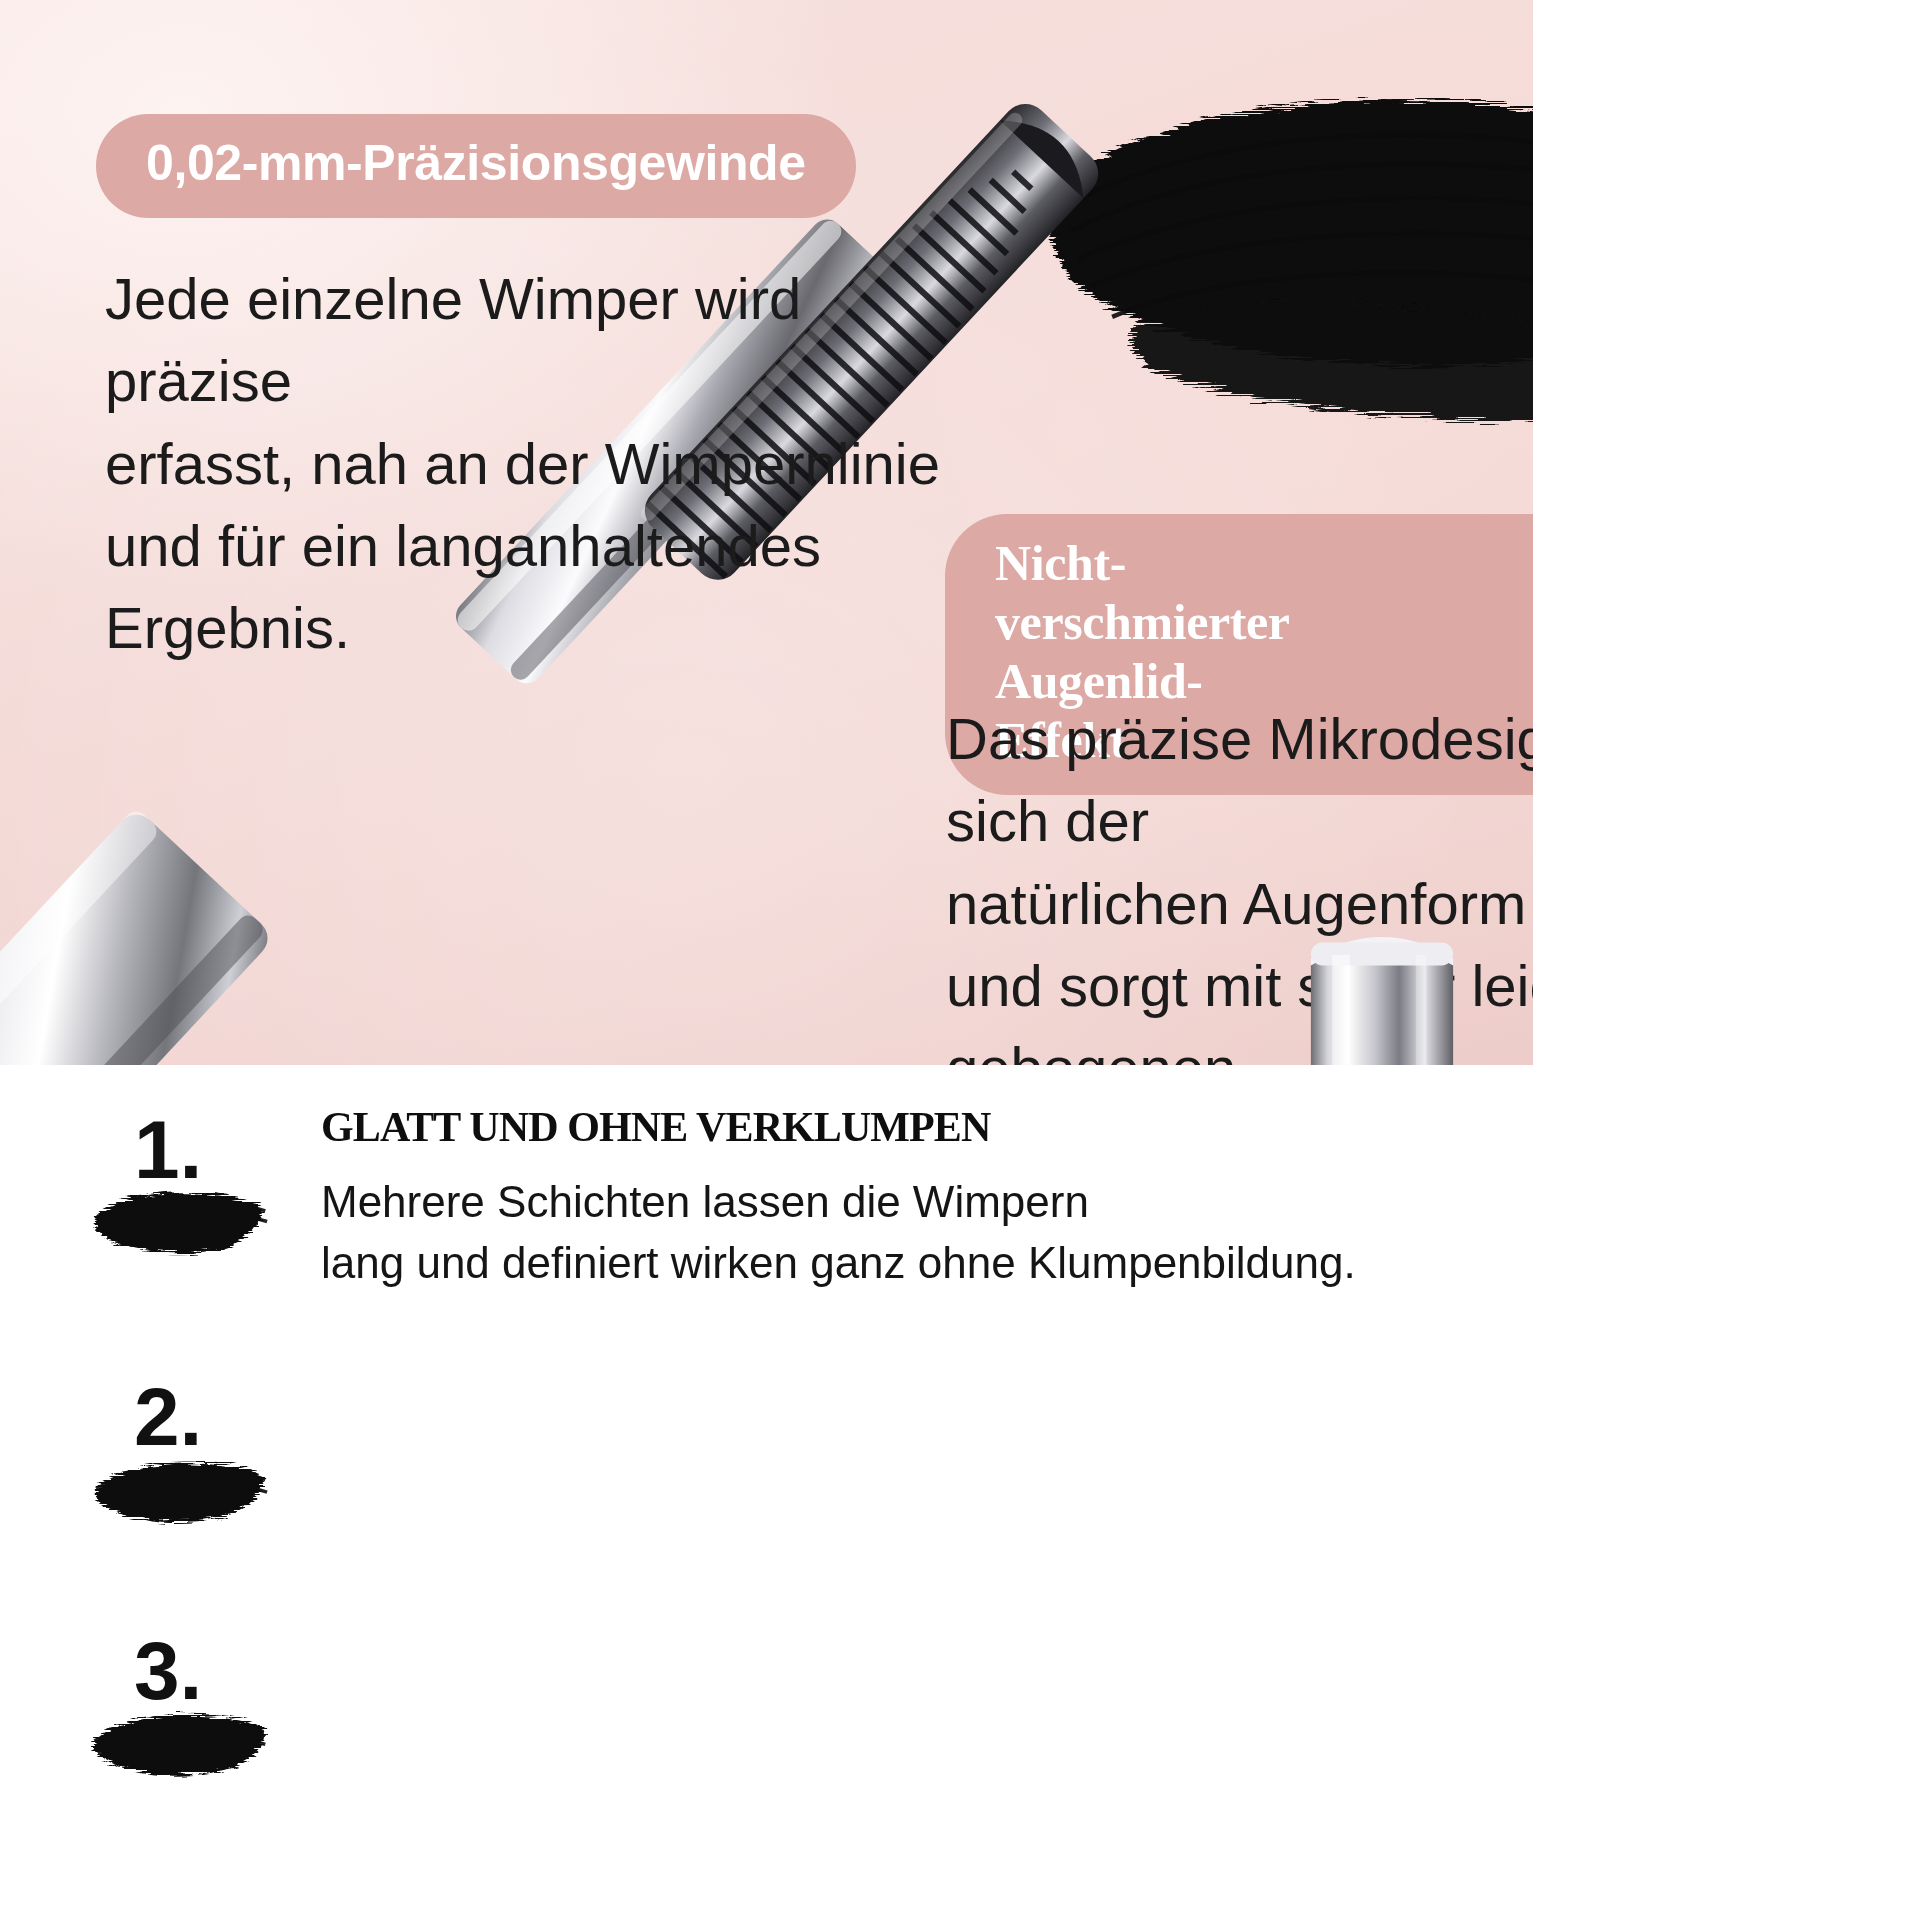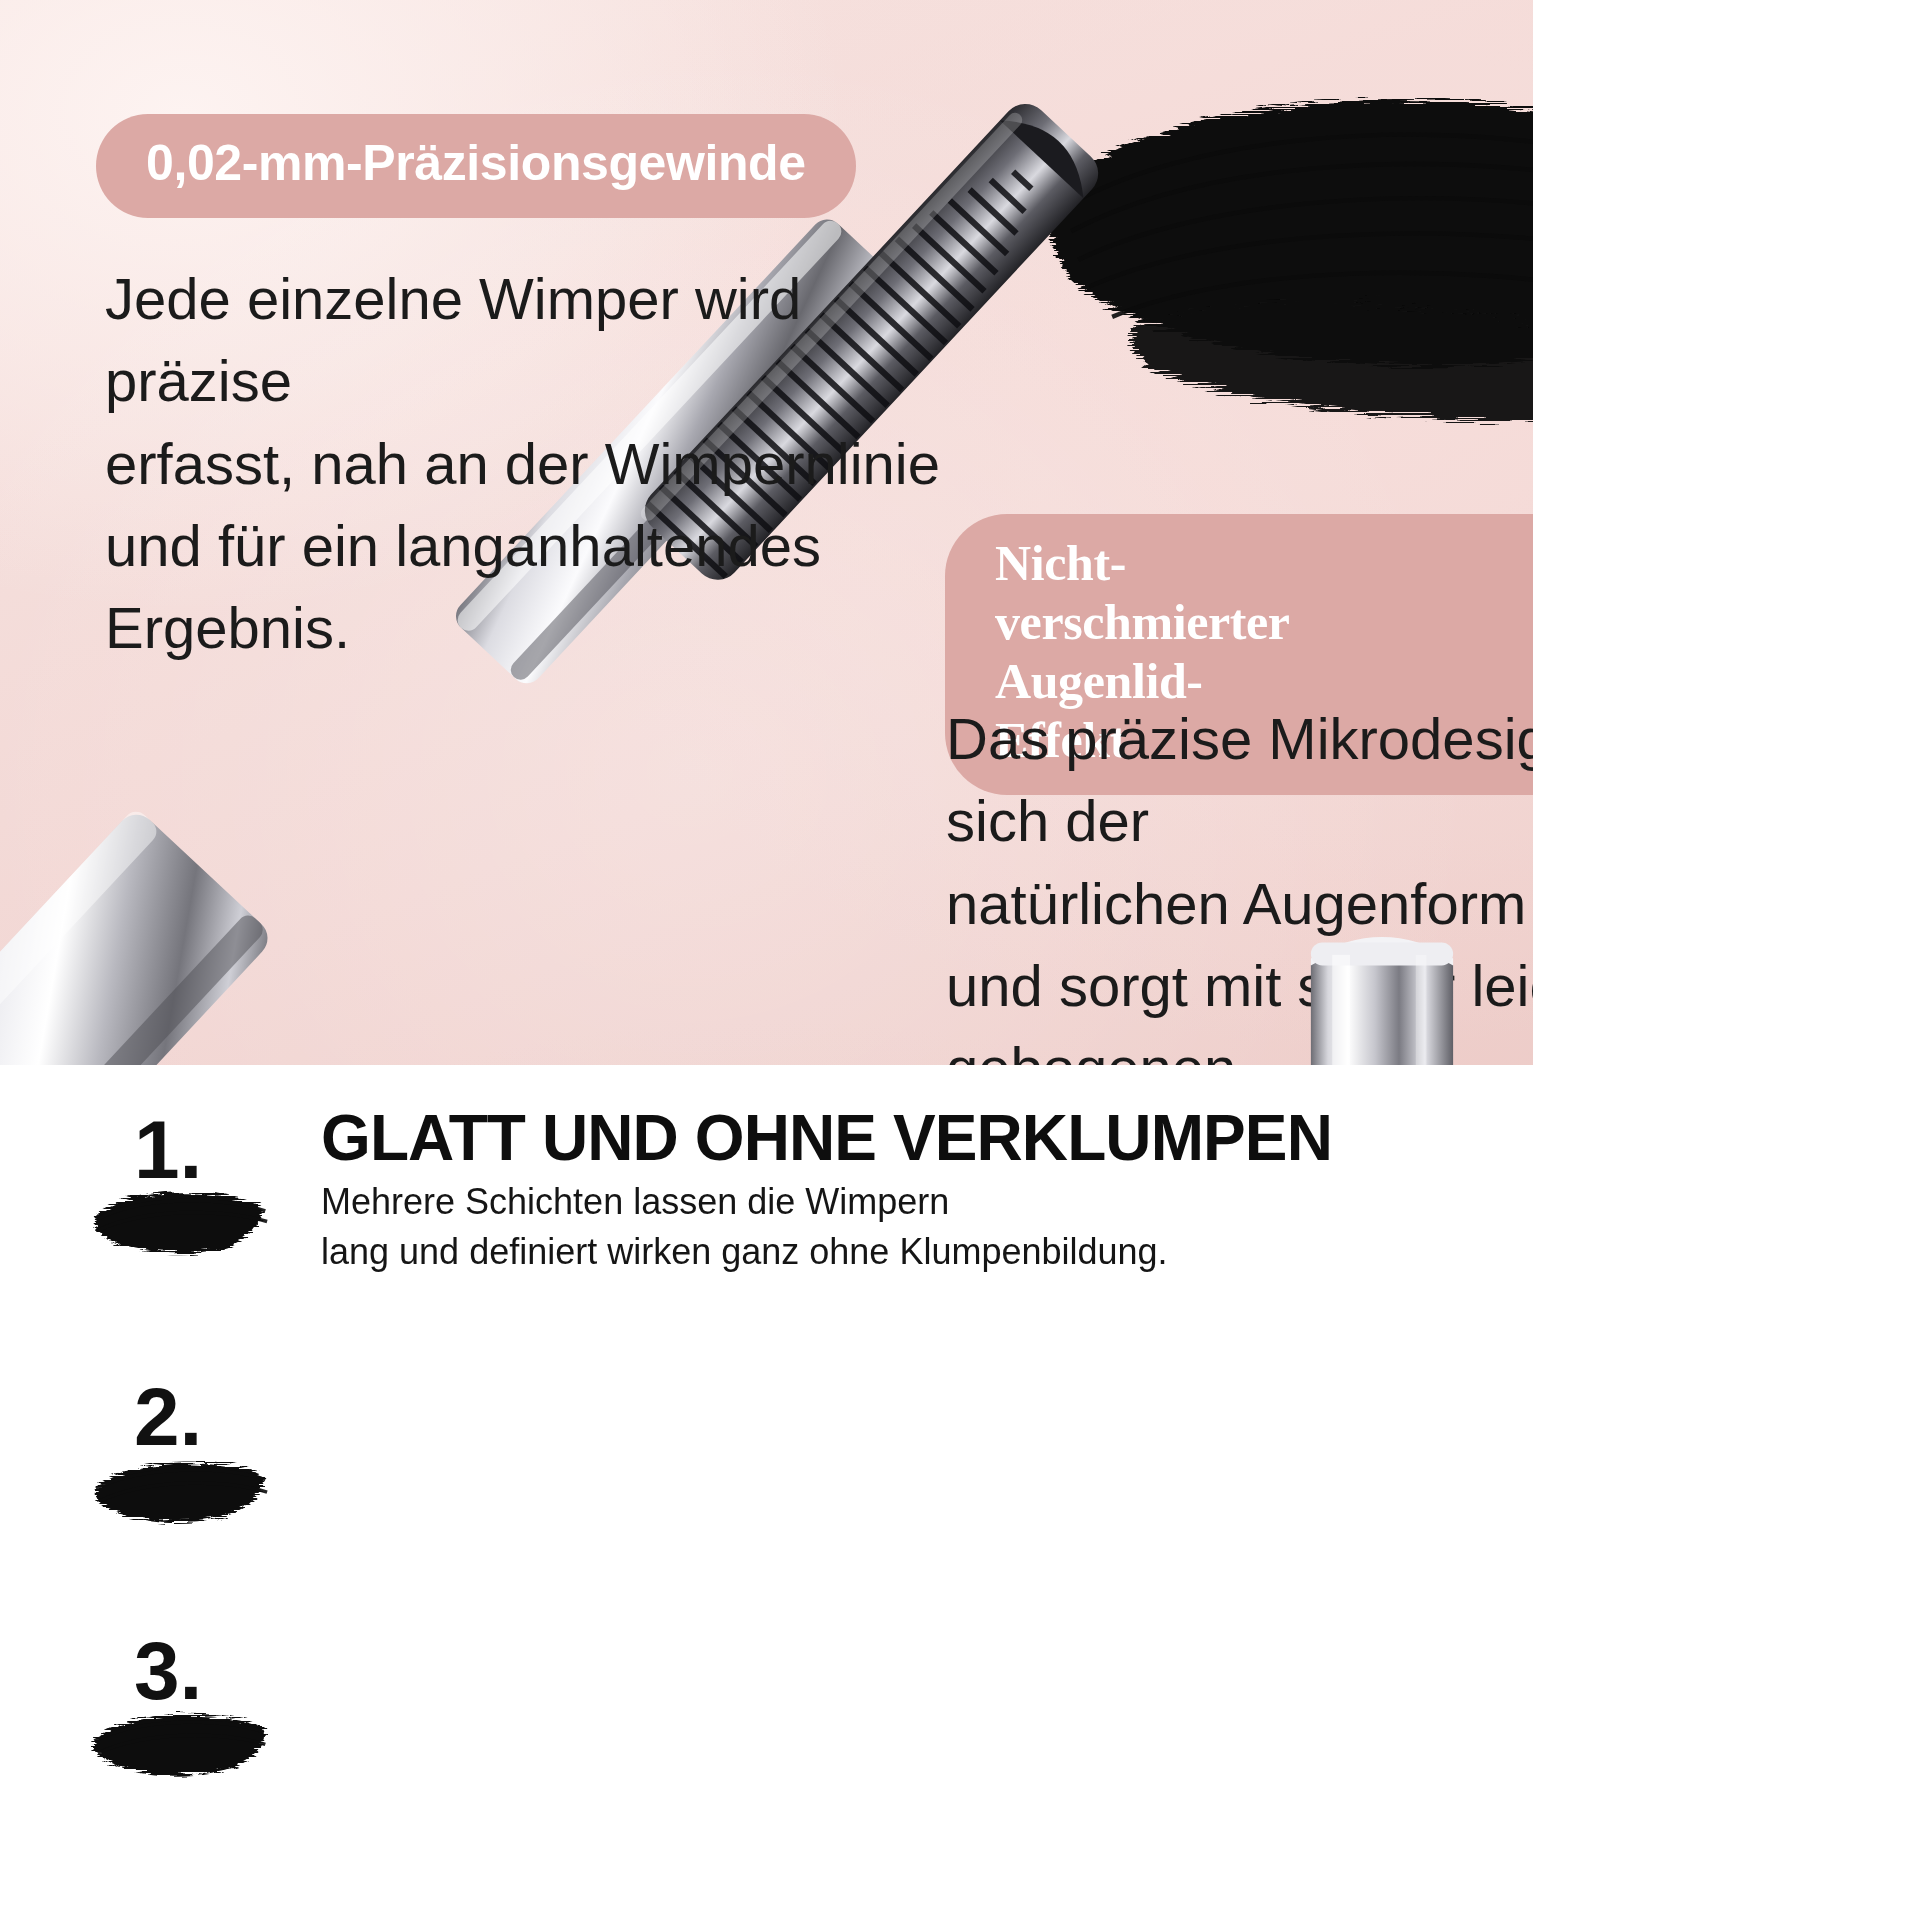--- a/index.html
+++ b/index.html
@@ -125,29 +125,30 @@
     position: absolute;
     left: 89px;
     top: 70px;
     width: 187px;
     height: 94px;
   }
 
   .f-text { position: absolute; left: 321px; top: 0; width: 1328px; }
 
   .f-title {
-    font-size: 64px;
+    font-size: 42px;
     font-weight: bold;
     letter-spacing: -0.9px;
     color: #0e0e0e;
     line-height: 1.05;
+    font-family: Liberation Serif, serif;
   }
   .f-desc {
-    margin-top: 5px;
-    font-size: 36px;
+    margin-top: 23px;
+    font-size: 44px;
     line-height: 1.38;
     color: #151515;
     white-space: pre-line;
   }
 </style>
 </head>
 <body>
 
 <div class="poster">
 

